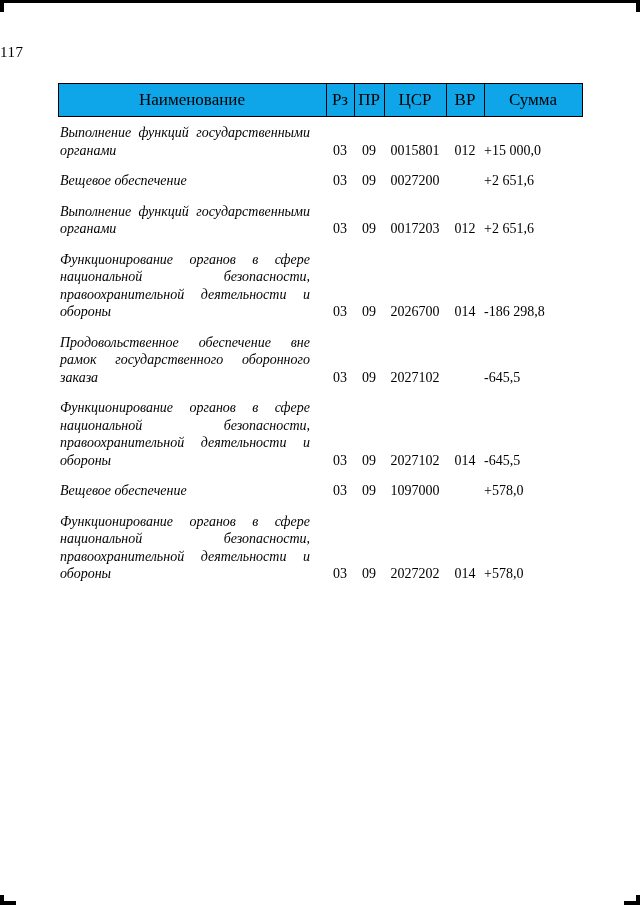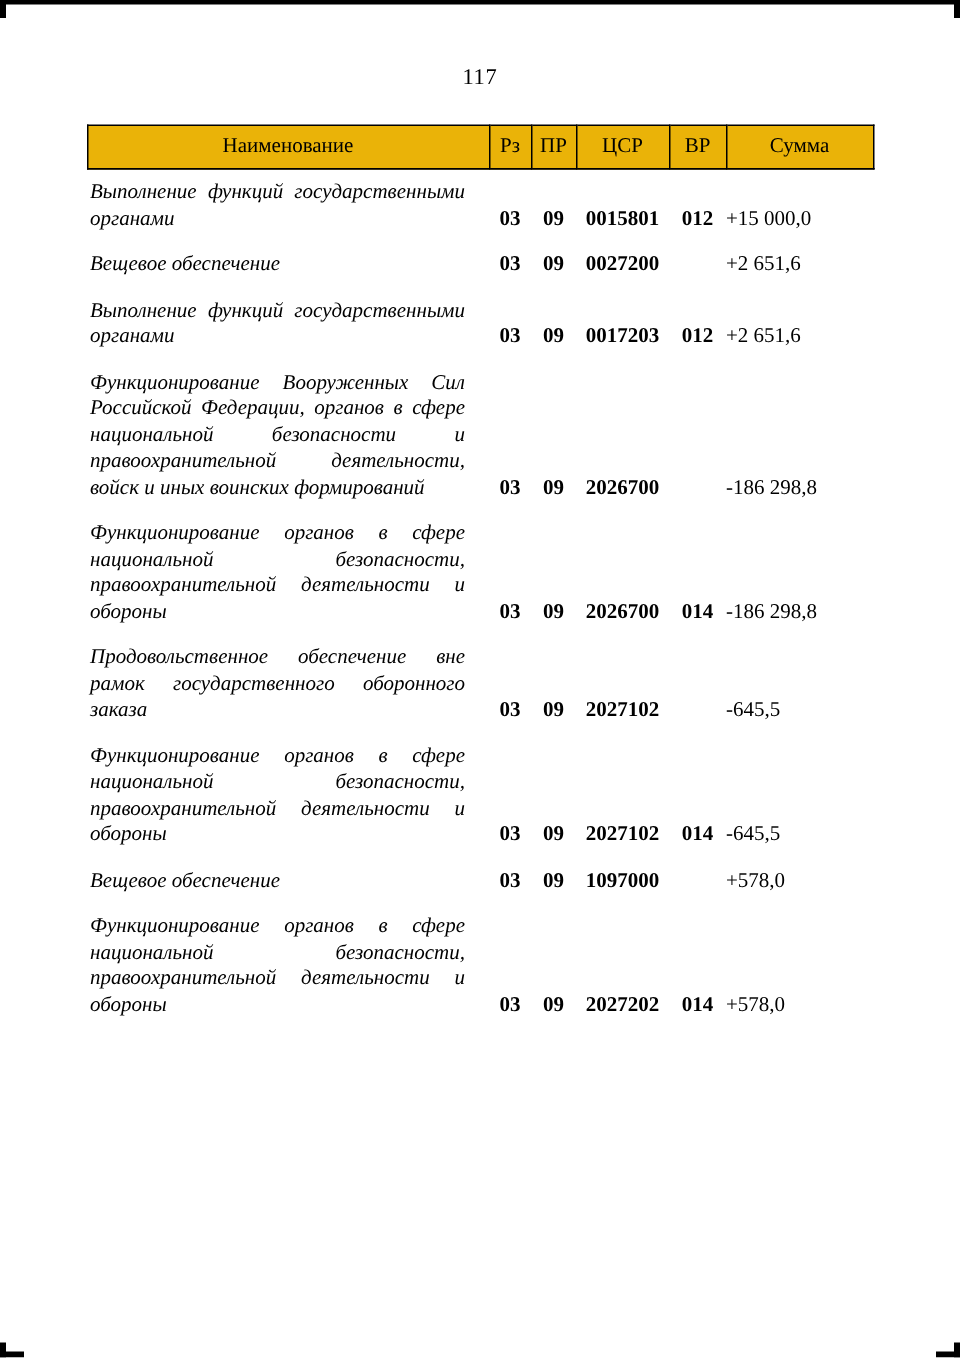--- a/index.html
+++ b/index.html
@@ -21,21 +21,21 @@
     width: 100%; height: 3px; background: #000;
   }
   .scan-stub-left  { position: absolute; top: 0; left: 0;  width: 4px; height: 12px; background: #000; }
   .scan-stub-right { position: absolute; top: 0; right: 0; width: 4px; height: 12px; background: #000; }
   .scan-bl-h { position: absolute; bottom: 0; left: 0;  width: 16px; height: 4px; background: #000; }
   .scan-bl-v { position: absolute; bottom: 0; left: 0;  width: 4px;  height: 10px; background: #000; }
   .scan-br-h { position: absolute; bottom: 0; right: 0; width: 16px; height: 4px; background: #000; }
   .scan-br-v { position: absolute; bottom: 0; right: 0; width: 4px;  height: 10px; background: #000; }
 
   .page-number {
-    text-align: center;
+    text-align: left;
     padding-top: 44px;
     font-size: 15px;
     letter-spacing: 0.5px;
   }
 
   table.budget {
     border-collapse: collapse;
     table-layout: fixed;
     width: 524px;
     margin: 22px auto 0 auto;
@@ -44,43 +44,42 @@
   col.c-name { width: 268px; }
   col.c-rz   { width: 28px;  }
   col.c-pr   { width: 30px;  }
   col.c-csr  { width: 62px;  }
   col.c-vr   { width: 38px;  }
   col.c-sum  { width: 98px;  }
 
   thead th {
     border: 1px solid #000;
     font-weight: normal;
-    font-size: 14px;
+    font-size: 17px;
     text-align: center;
     padding: 6px 2px;
-    background: #eab308;
+    background: #0ea5e9;
   }
 
   tbody td {
     padding: 7px 0 6px 0;
     font-size: 14px;
     line-height: 17.5px;
     vertical-align: bottom;
   }
   tbody td.name {
     text-align: justify;
     vertical-align: top;
     padding-left: 2px;
     padding-right: 16px;
     font-style: italic;
   }
   tbody td.num {
     text-align: center;
     white-space: nowrap;
-    font-weight: bold;
   }
   tbody td.sum {
     text-align: left;
     padding-right: 2px;
     white-space: nowrap;
   }
 </style>
 </head>
 <body>
 
@@ -136,28 +135,20 @@
   <tr>
     <td class="name">Выполнение функций государственными органами</td>
     <td class="num">03</td>
     <td class="num">09</td>
     <td class="num">0017203</td>
     <td class="num">012</td>
     <td class="sum">+2 651,6</td>
   </tr>
 
 
-  <tr>
-    <td class="name">Функционирование Вооруженных Сил Российской Федерации, органов в сфере национальной безопасности и правоохранительной деятельности, войск и иных воинских формирований</td>
-    <td class="num">03</td>
-    <td class="num">09</td>
-    <td class="num">2026700</td>
-    <td class="num"></td>
-    <td class="sum">-186 298,8</td>
-  </tr>
 
   <tr>
     <td class="name">Функционирование органов в сфере национальной безопасности, правоохранительной деятельности и обороны</td>
     <td class="num">03</td>
     <td class="num">09</td>
     <td class="num">2026700</td>
     <td class="num">014</td>
     <td class="sum">-186 298,8</td>
   </tr>
 

